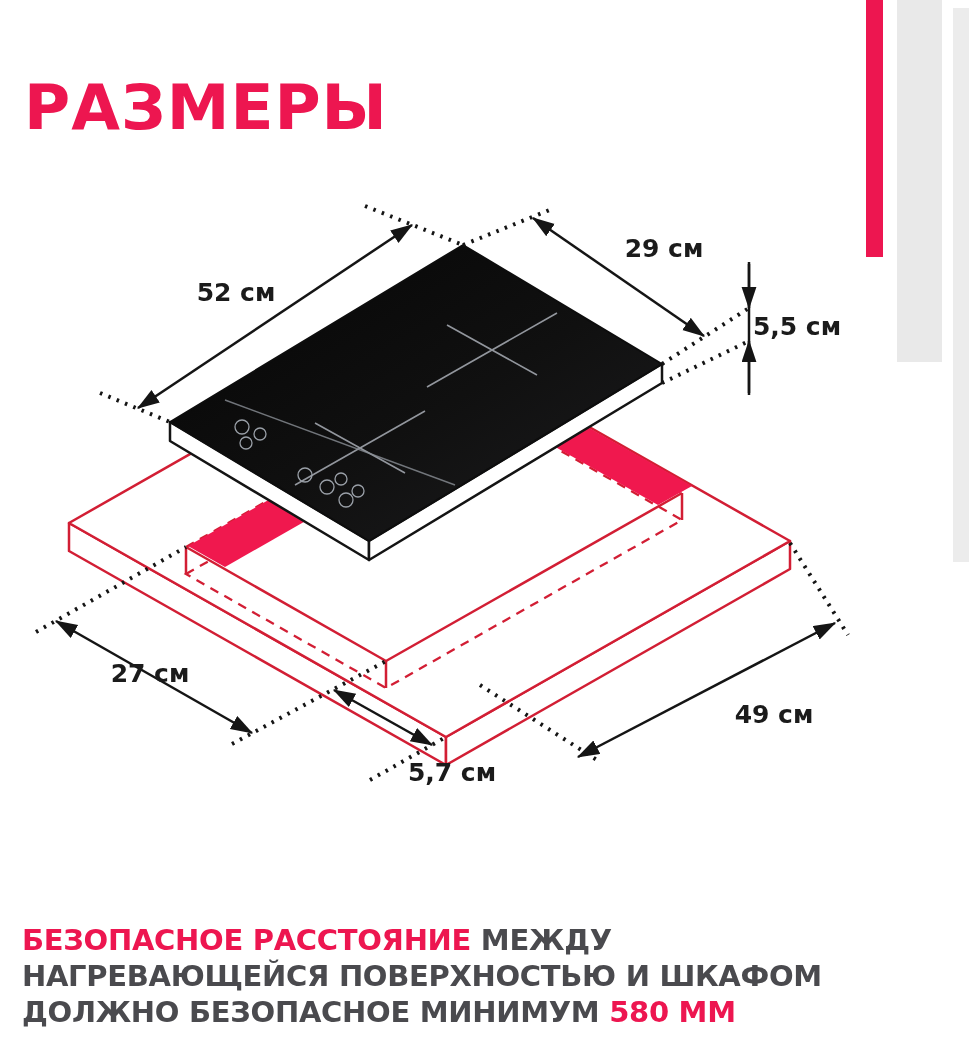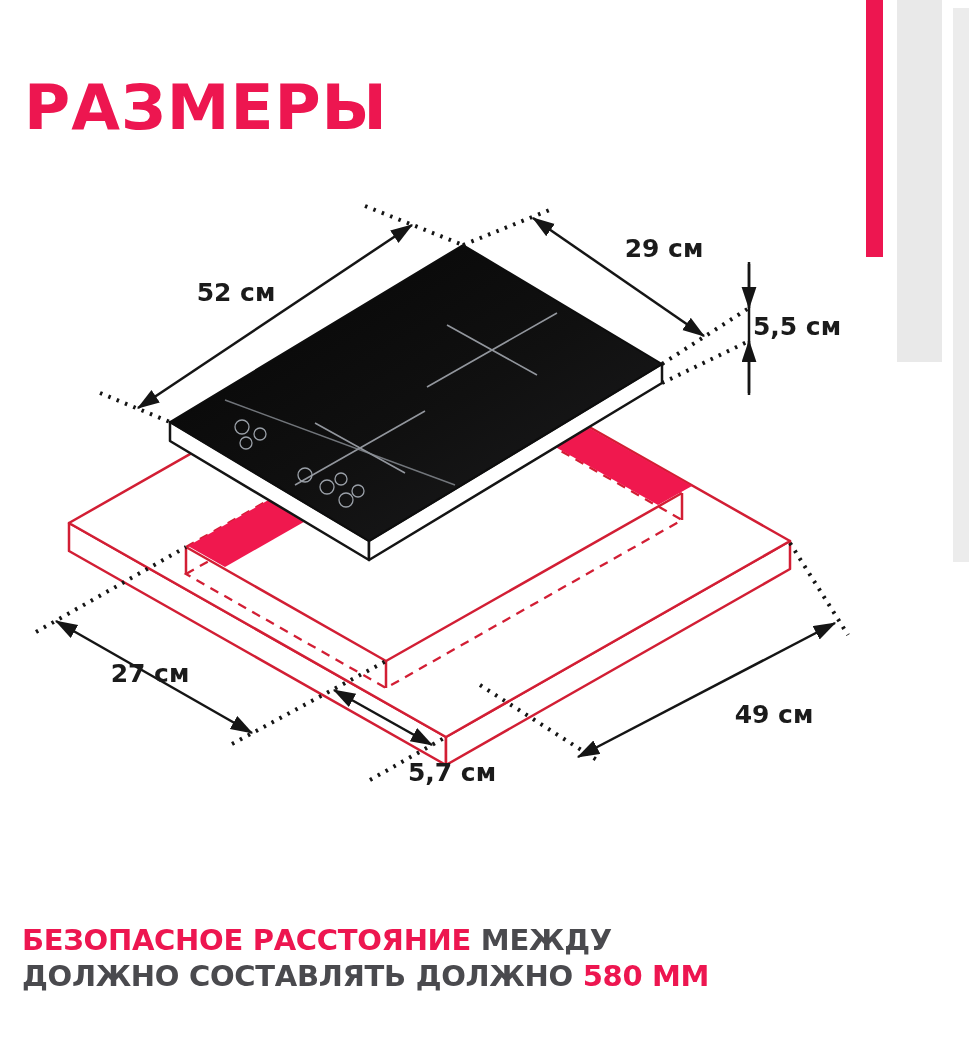--- a/index.html
+++ b/index.html
@@ -117,15 +117,16 @@
       <text class="dim-label" x="150" y="682" text-anchor="middle">27 см</text>
       <text class="dim-label" x="452" y="781" text-anchor="middle">5,7 см</text>
       <text class="dim-label" x="774" y="723" text-anchor="middle">49 см</text>
     </g>
   </svg>
 
   <h1 class="page-title">РАЗМЕРЫ</h1>
 
   <div class="footer">
     <div><span class="hl">БЕЗОПАСНОЕ РАССТОЯНИЕ</span><span> МЕЖДУ</span></div>
-    <div><span>ДОЛЖНО СОСТАВЛЯТЬ ДОЛЖНО </span><span class="hl">580 ММ</span></div>
+    <div>НАГРЕВАЮЩЕЙСЯ ПОВЕРХНОСТЬЮ И ШКАФОМ</div>
+    <div><span>ДОЛЖНО БЕЗОПАСНОЕ МИНИМУМ </span><span class="hl">580 ММ</span></div>
   </div>
 </div>
 
 </body></html>

